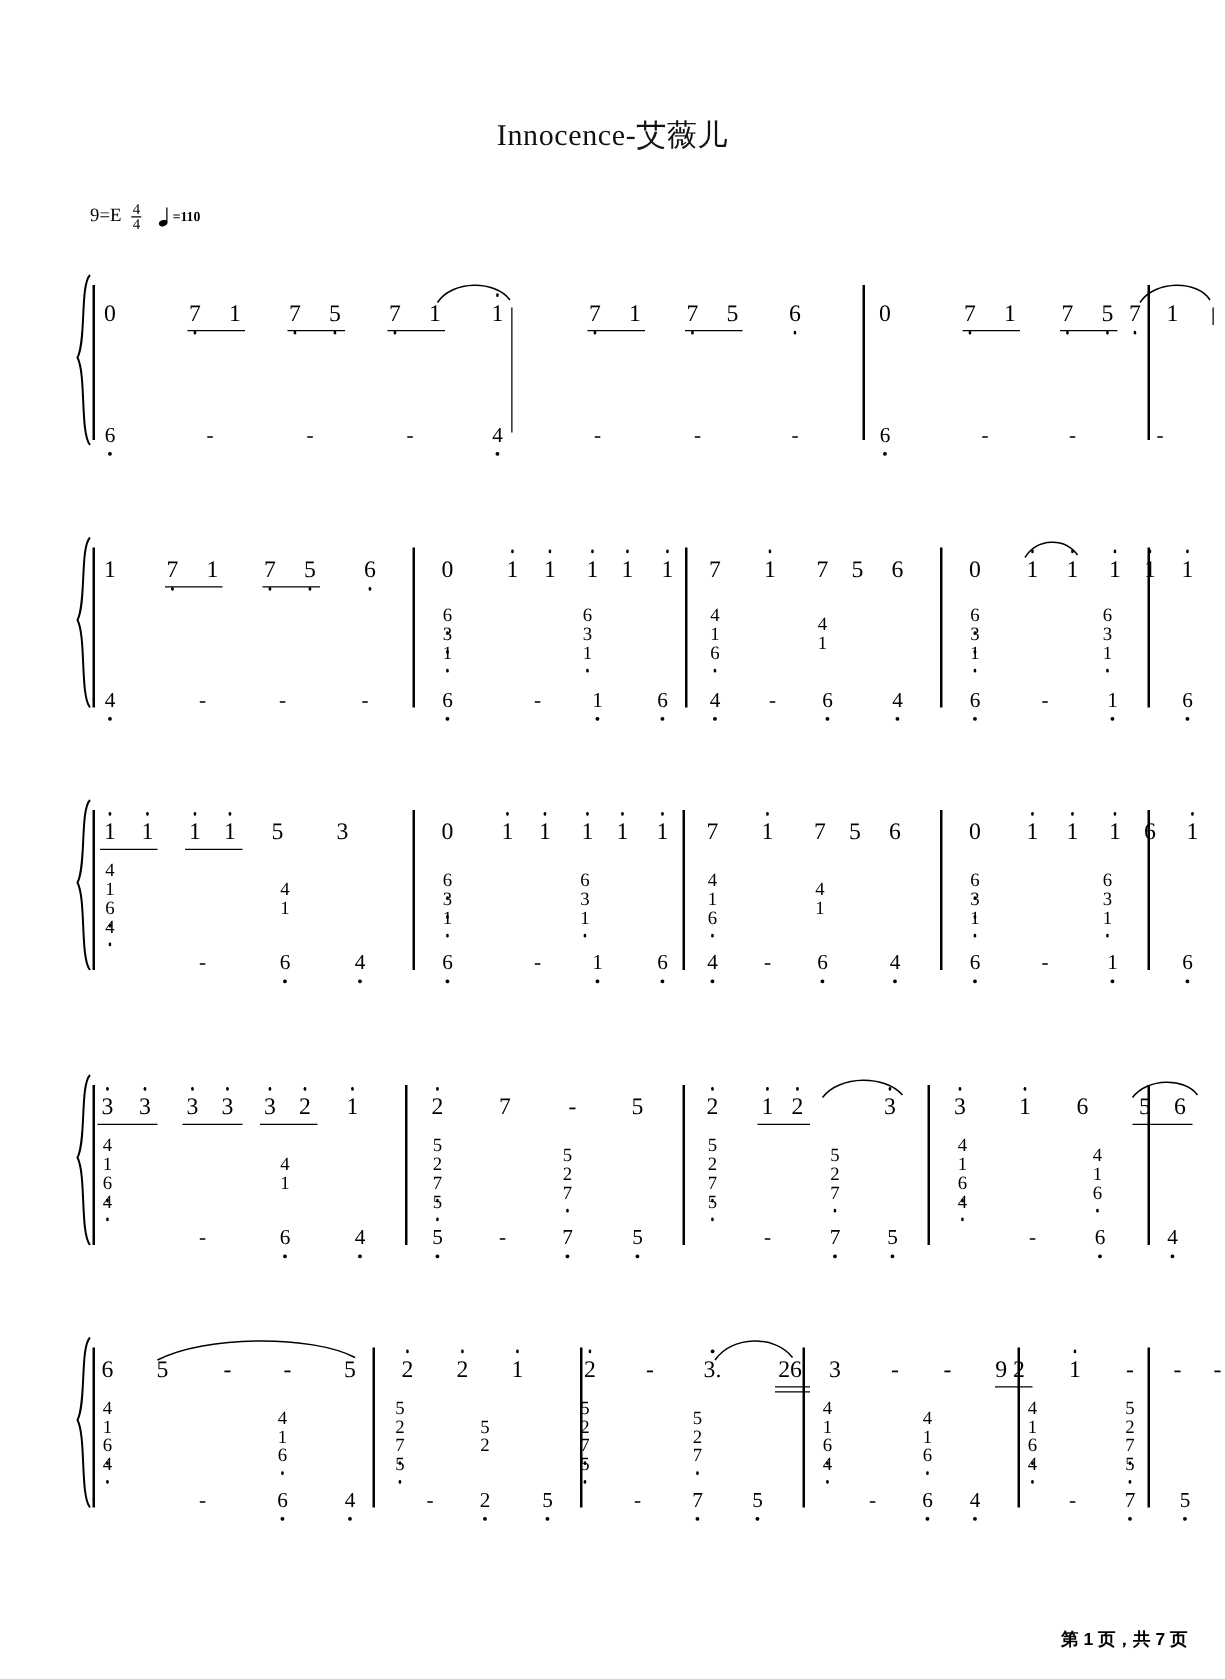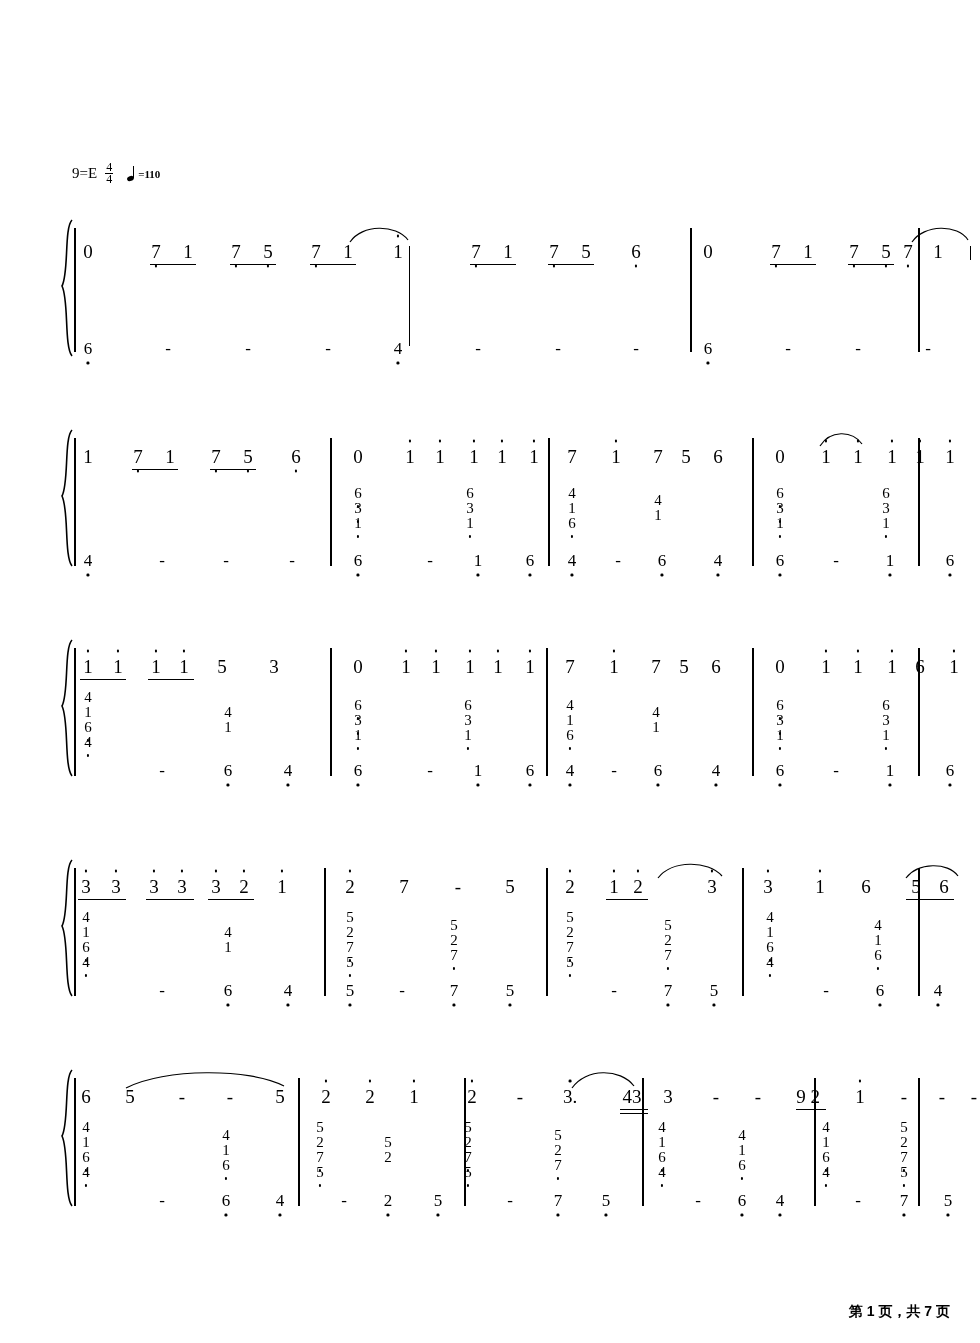--- a/index.html
+++ b/index.html
@@ -176,20 +176,21 @@
     font-size: 14px;
     font-weight: bold;
     font-family: "Liberation Sans", sans-serif;
   }
 </style>
 </head>
 <body>
 
 <div class="page">
 
+  <div class="title">Innocence-艾薇儿</div>
 
   <div class="keysig">
     <span class="k1">9=E</span>
     <span class="meter">
       <span class="num">4</span>
       <span>4</span>
     </span>
     <span class="tempo">
       <span class="quarter-note"></span>
       <span>=110</span>
@@ -593,21 +594,21 @@
         <span class="note" style="left: 72px;">5</span>
         <span class="note" style="left: 124px;">-</span>
         <span class="note" style="left: 172px;">-</span>
         <span class="note" style="left: 222px;">5</span>
         <span class="note dotabove" style="left: 268px;">2</span>
         <span class="note dotabove" style="left: 312px;">2</span>
         <span class="note dotabove" style="left: 356px;">1</span>
         <span class="note dotabove" style="left: 414px;">2</span>
         <span class="note" style="left: 462px;">-</span>
         <span class="note dotabove" style="left: 512px;">3.</span>
-        <span class="note" style="left: 574px;">43</span>
+        <span class="note" style="left: 574px;">26</span>
         <span class="note" style="left: 610px;">3</span>
         <span class="note" style="left: 658px;">-</span>
         <span class="note" style="left: 700px;">-</span>
         <span class="note" style="left: 750px;">9 2</span>
         <span class="note dotabove" style="left: 802px;">1</span>
         <span class="note" style="left: 846px;">-</span>
         <span class="note" style="left: 884px;">-</span>
         <span class="note" style="left: 916px;">-</span>
       </div>
     <div class="staffrow" id="sys5-chords" style="top:82px;">

